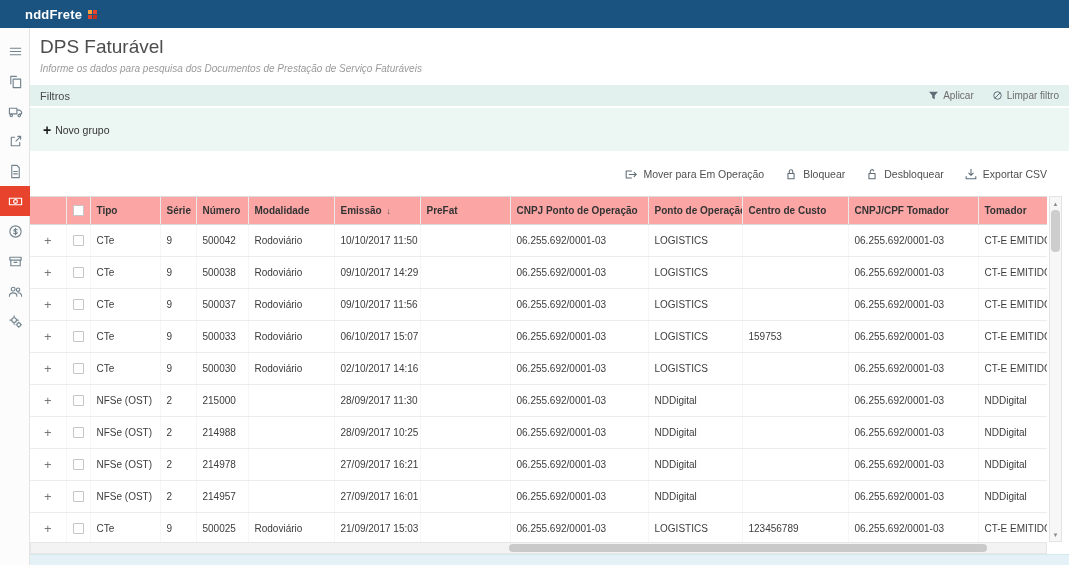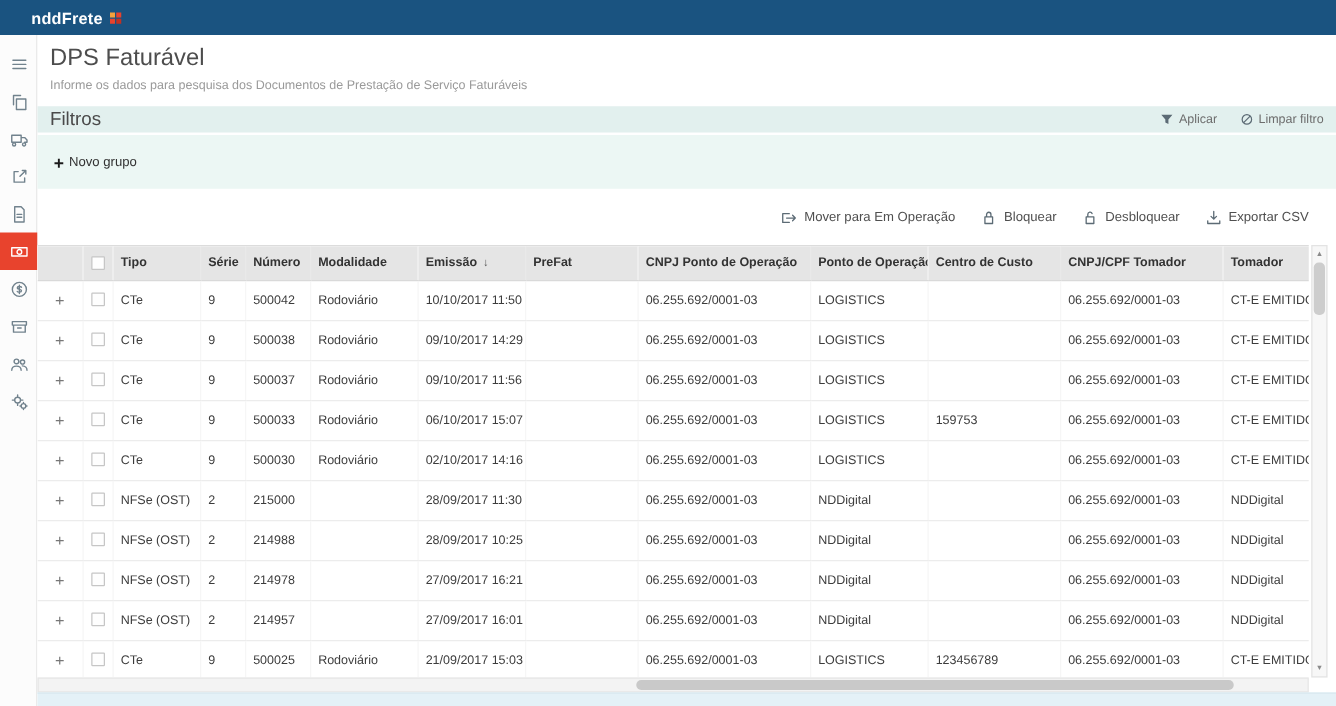--- a/index.html
+++ b/index.html
@@ -22,39 +22,39 @@
 
   
   .sidebar { position: absolute; top: 28px; left: 0; width: 30px; height: 537px; background: #fcfcfc; border-right: 1px solid #e4e4e4; padding-top: 8px; }
   .sb-item { width: 30px; height: 30px; display: flex; align-items: center; justify-content: center; cursor: pointer; color: #71828d; }
   .sb-item.active { background: #e8432d; color: #fff; }
   .sb-item svg { display: block; }
 
   
   .main { position: absolute; top: 28px; left: 30px; width: 1039px; height: 537px; background: #fff; }
   .title { margin: 8px 0 0 10px; font-size: 19px; font-weight: 400; color: #4d4d4d; }
-  .subtitle { margin: 5px 0 13px 10px; font-size: 10px; color: #9a9a9a; }
+  .subtitle { margin: 5px 0 13px 10px; font-size: 10px; color: #9a9a9a; font-style: italic; }
 
   .filters-bar { position: absolute; top: 57px; left: 0; right: 0; height: 21px; background: #e2f0ee; display: flex; align-items: center; padding: 0 10px; }
-  .f-title { font-size: 15px; color: #4a4a4a; text-align: right; }
+  .f-title { font-size: 11px; color: #4a4a4a; text-align: right; }
   .f-actions { margin-left: auto; display: flex; gap: 18px; align-items: center; }
   .f-btn { display: flex; align-items: flex-end; gap: 4px; font-size: 10px; color: #6d6d6d; cursor: pointer; text-decoration: none; }
 
   .filters-body { position: absolute; top: 80px; left: 0; right: 0; height: 43px; background: #ecf7f4; display: flex; align-items: center; padding: 0 13px; }
   .new-group { display: flex; align-items: center; gap: 4px; font-size: 10.5px; color: #333; cursor: pointer; text-decoration: none; }
   .new-group .plus { font-size: 14px; font-weight: bold; color: #1a1a1a; line-height: 1; }
 
   .actions-bar { position: absolute; top: 123px; left: 0; right: 22px; height: 45px; display: flex; align-items: center; justify-content: flex-end; gap: 20px; }
   .act-btn { display: flex; align-items: center; gap: 5px; font-size: 10.5px; color: #4f4f4f; cursor: pointer; text-decoration: none; }
   .act-btn .icon, .f-btn .icon, .new-group .icon { display: flex; align-items: center; color: #5c6b75; }
 
   
   .table-wrap { position: absolute; top: 168px; left: 0; width: 1017px; height: 346px; overflow: hidden; border-top: 1px solid #dcdcdc; background: #fff; }
   table { border-collapse: collapse; table-layout: fixed; width: 1088px; }
-  th { height: 27px; font-size: 10px; font-weight: bold; color: #333; text-align: left; padding: 0 6px; border-bottom: 1px solid #d9d9d9; border-right: 1px solid #e9e9e9; background: #e5e5e5; white-space: nowrap; overflow: hidden; margin-top: 20px; }
+  th { height: 27px; font-size: 10px; font-weight: bold; color: #333; text-align: left; padding: 0 6px; border-bottom: 1px solid #d9d9d9; border-right: 1px solid #e9e9e9; background: #fca5a5; white-space: nowrap; overflow: hidden; margin-top: 20px; }
   th.expand-h, th.check-h { border-right: 1px solid #e9e9e9; }
   td { height: 32px; font-size: 10px; color: #3c3c3c; padding: 0 6px; border-bottom: 1px solid #ececec; border-right: 1px solid #f6f6f6; white-space: nowrap; overflow: hidden; background: #fff; }
   td.expand { text-align: center; color: #777; font-size: 13px; cursor: pointer; }
   td.check, th.check-h { text-align: center; }
   .cb { appearance: none; -webkit-appearance: none; width: 11px; height: 11px; border: 1px solid #c6c6c6; background: #fefefe; border-radius: 1px; vertical-align: middle; cursor: pointer; }
   .sort { font-size: 9px; color: #555; margin-left: 2px; }
 
   
   .vscroll { position: absolute; top: 168px; left: 1019px; width: 13px; height: 346px; background: #f7f7f7; border: 1px solid #e3e3e3; display: flex; flex-direction: column; align-items: center; }
   .varrow { width: 11px; height: 13px; font-size: 6px; color: #8a8a8a; display: flex; align-items: center; justify-content: center; cursor: pointer; }

